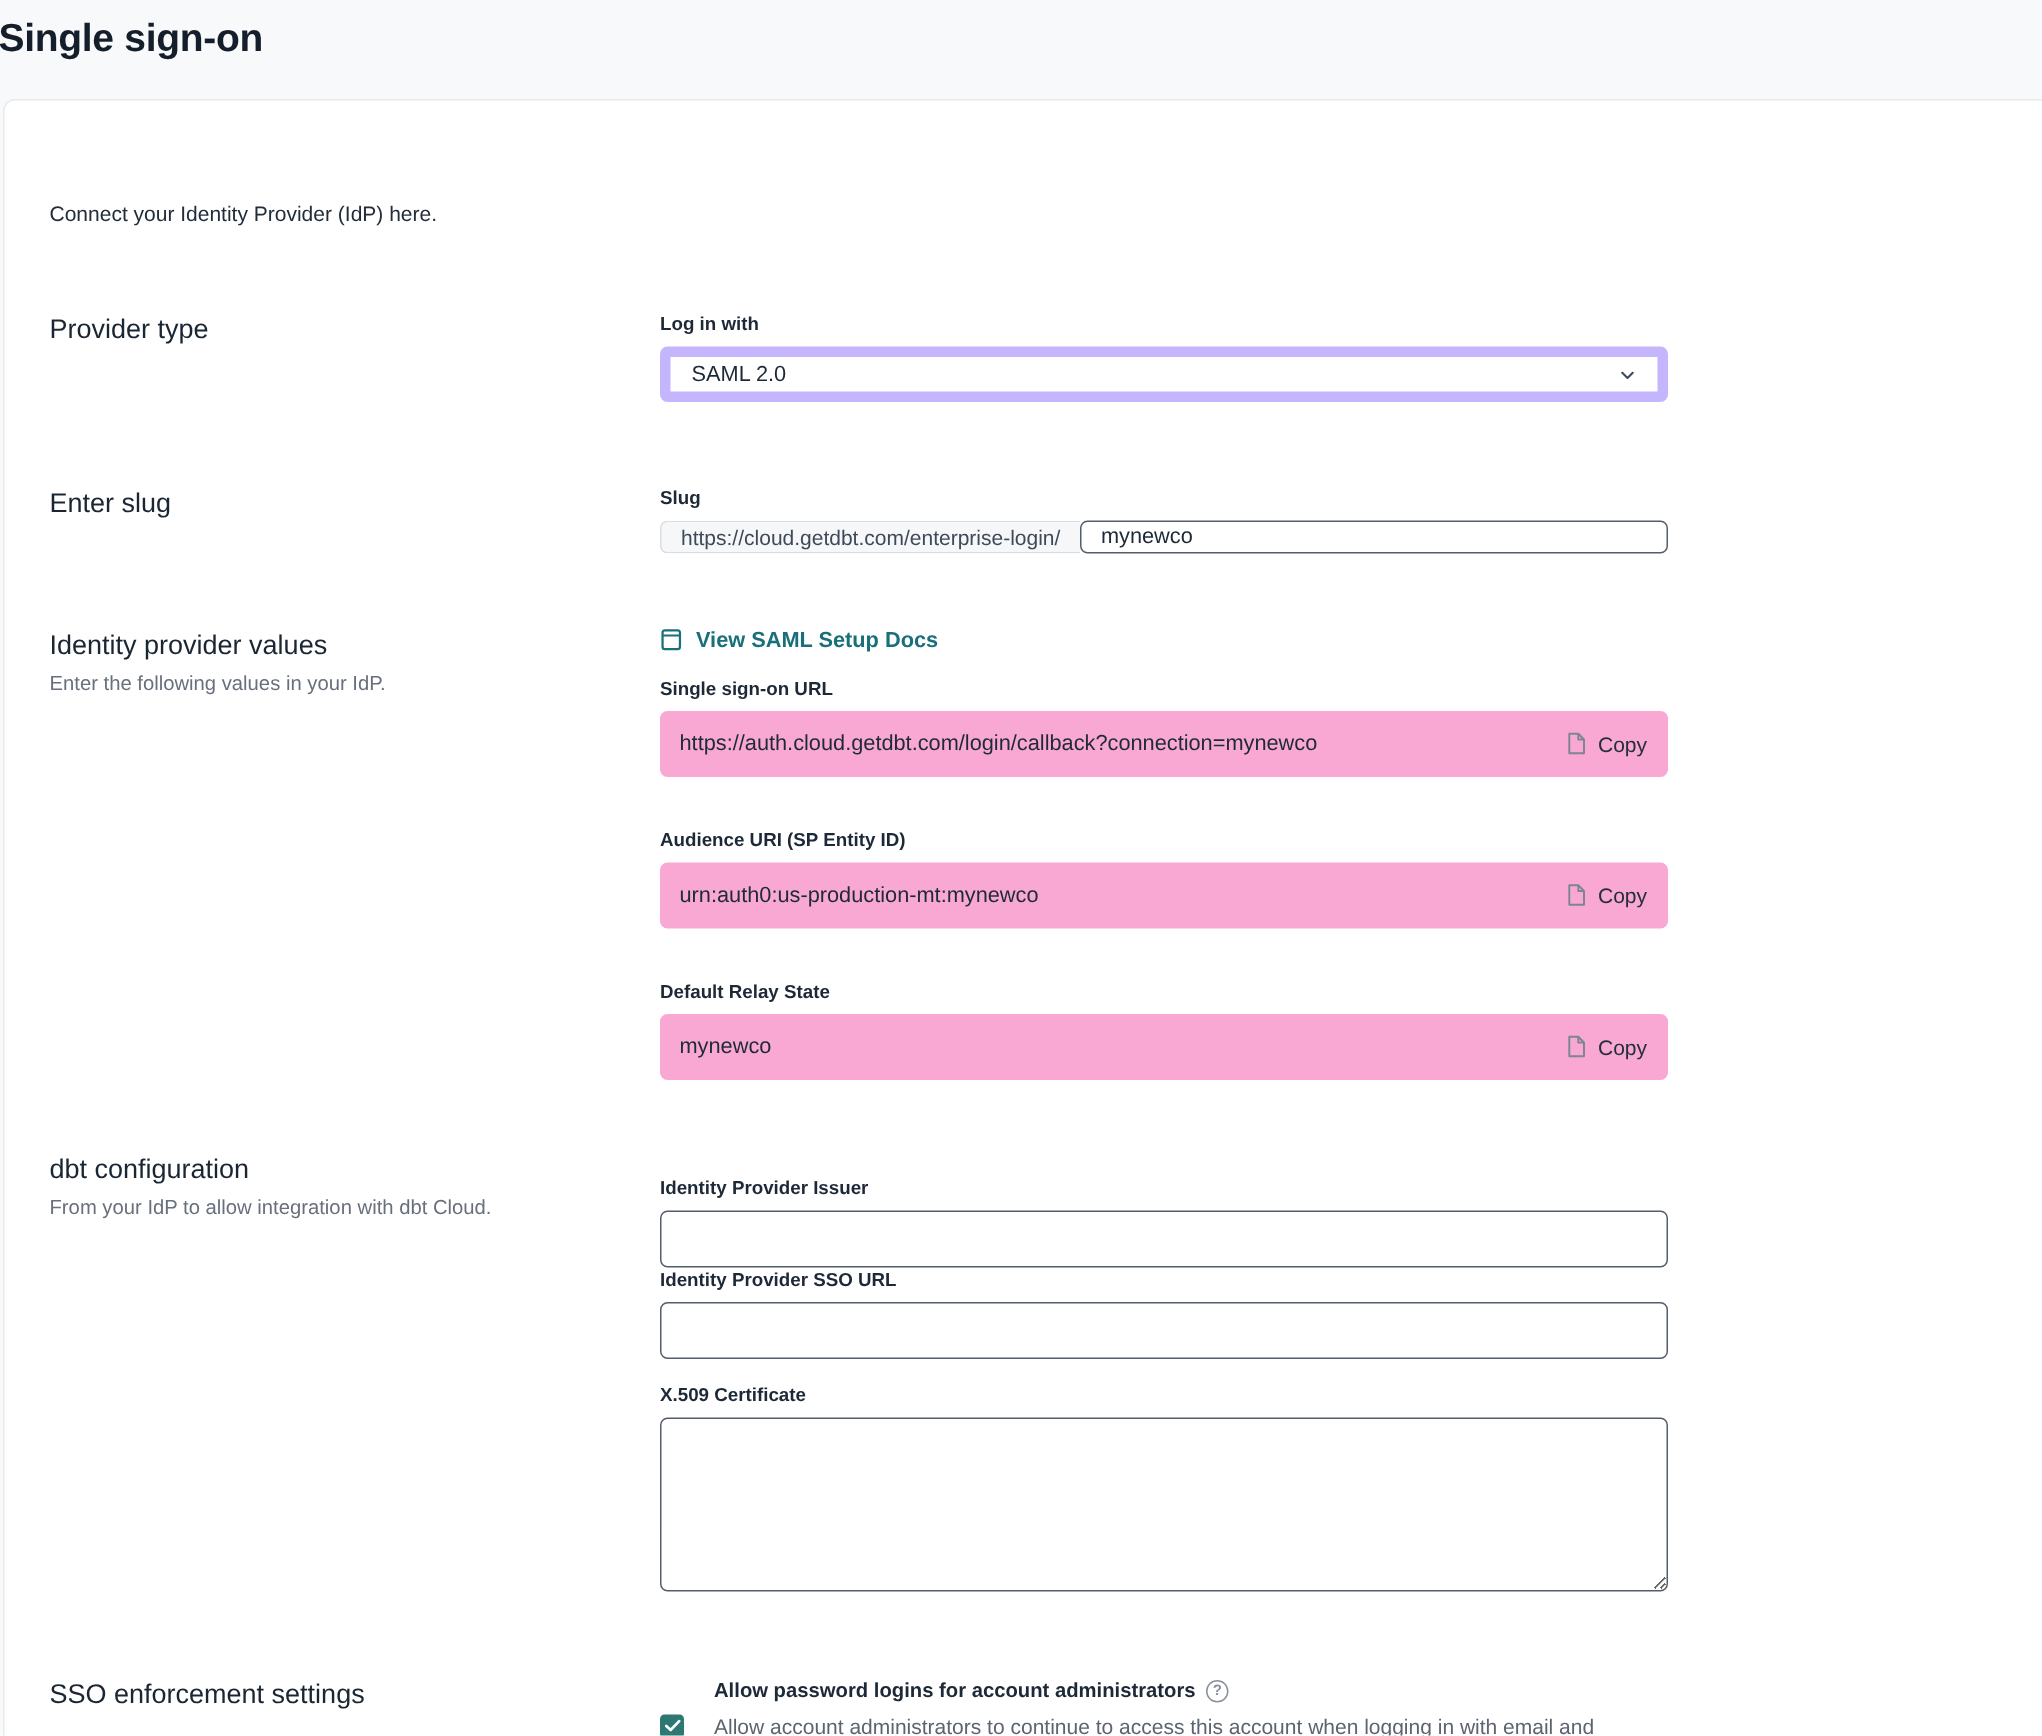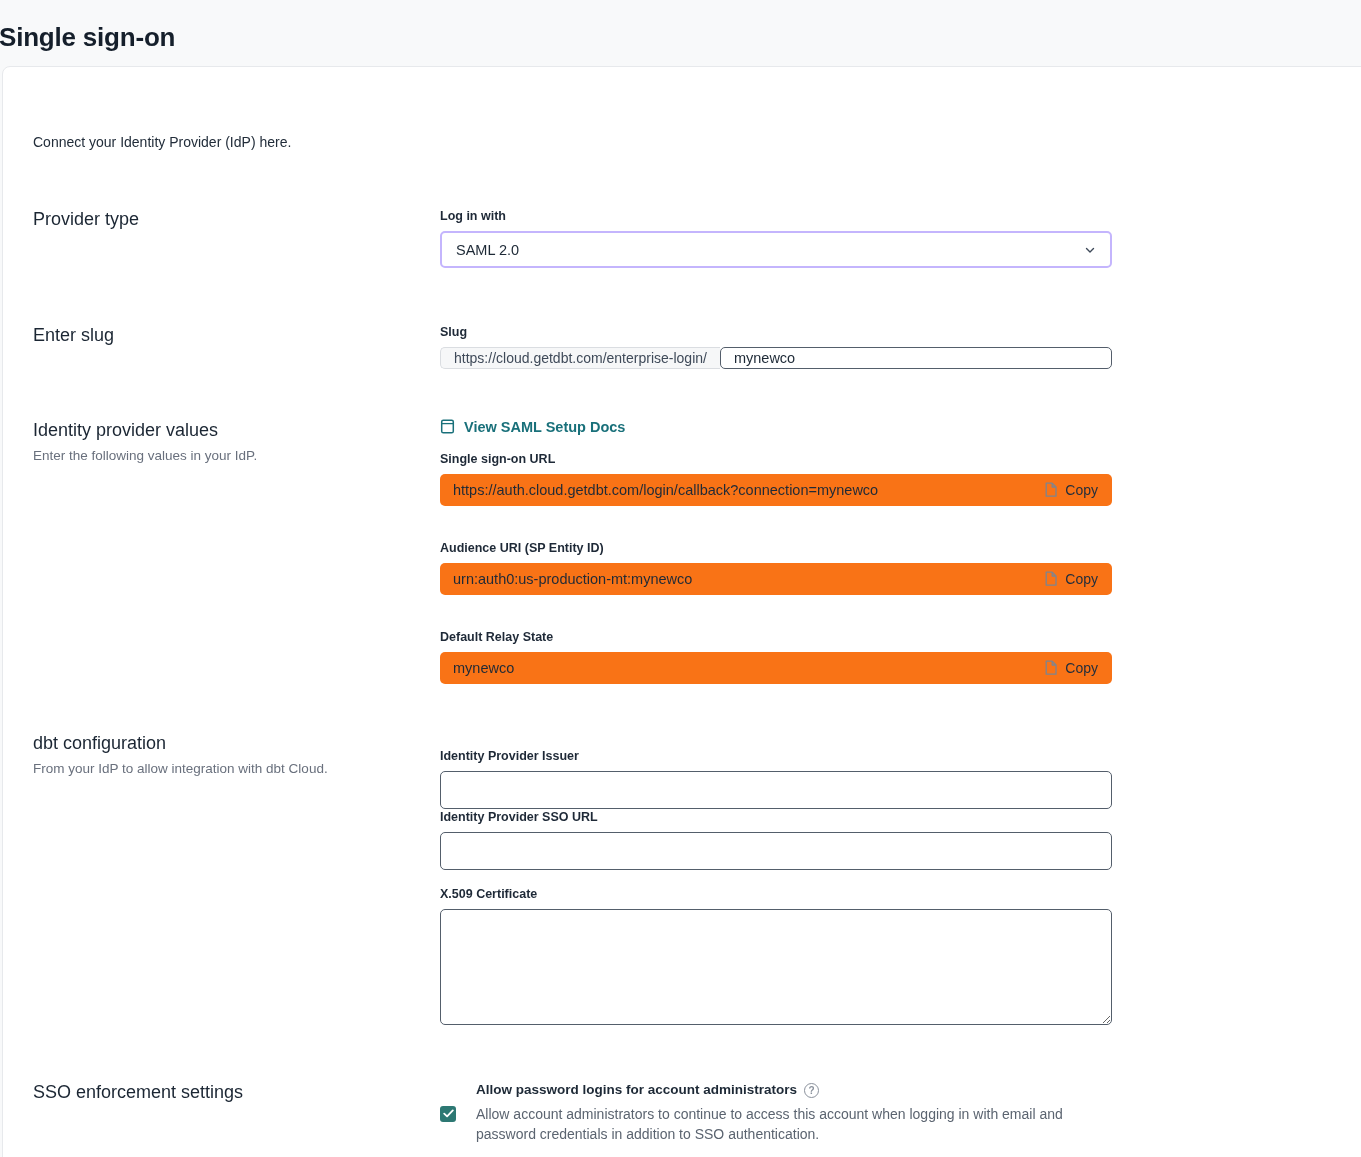--- a/index.html
+++ b/index.html
@@ -5,21 +5,21 @@
   html,body{margin:0;padding:0;}
   body{
     width:1361px;height:1157px;overflow:hidden;position:relative;
     background:#f8f9fa;
     font-family:"Liberation Sans","DejaVu Sans",sans-serif;
     color:#1d2936;
   }
   
   .page-header{height:66px;}
   .page-header h1{
-    margin:0;padding:22px 0 0 0;margin-left:-1px;
+    margin:0;padding:10px 0 0 0;margin-left:-1px;
     font-size:26px;font-weight:700;color:#151f2b;letter-spacing:-.2px;
   }
   
   .card{
     position:absolute;top:66px;left:2px;width:1372px;height:1200px;
     background:#ffffff;border:1px solid #e7e9ec;border-radius:8px;
     box-sizing:border-box;
   }
   .card-inner{padding:65px 0 0 30px;}
   .intro{margin:0;font-size:14px;color:#222d3a;line-height:20px;}
@@ -34,40 +34,40 @@
   .m-idp{margin-top:50px;}
   .m-dbt{margin-top:48px;}
   .m-sso{margin-top:52px;}
   
   .flabel{display:block;font-size:12.5px;font-weight:700;color:#1e2937;margin-bottom:7px;line-height:16px;}
   .frow{display:block;}
   .gap16{margin-top:16px;}
   .gap18{margin-top:34px;}
   
   .select{
-    height:37px;border:2px solid #c4b5fd;border-radius:5px;background:#fff;
+    height:37px;border:7px solid #c4b5fd;border-radius:5px;background:#fff;
     display:flex;align-items:center;justify-content:space-between;
     padding:0 14px;box-sizing:border-box;cursor:pointer;
   }
   .select-value{font-size:14.5px;color:#1d2936;} 
   
   .slug-wrap{display:flex;height:22px;width:672px;}
   .slug-prefix{
     background:#f6f7f8;border:1px solid #dadde1;border-right:none;
     border-radius:5px 0 0 5px;display:flex;align-items:center;
     padding:0 13px;font-size:14px;color:#3f4a59;white-space:nowrap;box-sizing:border-box;
   }
   .slug-input{
     flex:1;min-width:0;border:1px solid #545e6b;border-radius:5px;
     padding:0 13px;font-size:14.5px;color:#1d2936;outline:none;box-sizing:border-box;
     font-family:inherit;background:#fff;
   }
   
   .copy-field{
-    height:32px;background:#f97316;border-radius:5px;
+    height:44px;background:#f9a8d4;border-radius:5px;
     display:flex;align-items:center;justify-content:space-between;
     padding:0 14px 0 13px;box-sizing:border-box;
   }
   .copy-value{font-size:14.5px;color:#1f2a37;}
   .copy-btn{display:flex;align-items:center;gap:7px;cursor:pointer;background:none;border:none;padding:0;font-family:inherit;}
   .copy-btn svg{color:#7d8590;}
   .copy-btn span{font-size:14px;color:#252f3c;}
   
   .docs-link{display:flex;align-items:flex-start;gap:9px;margin-bottom:16px;cursor:pointer;text-decoration:none;}
   .docs-link svg{color:var(--accent-teal,#19707a);}

